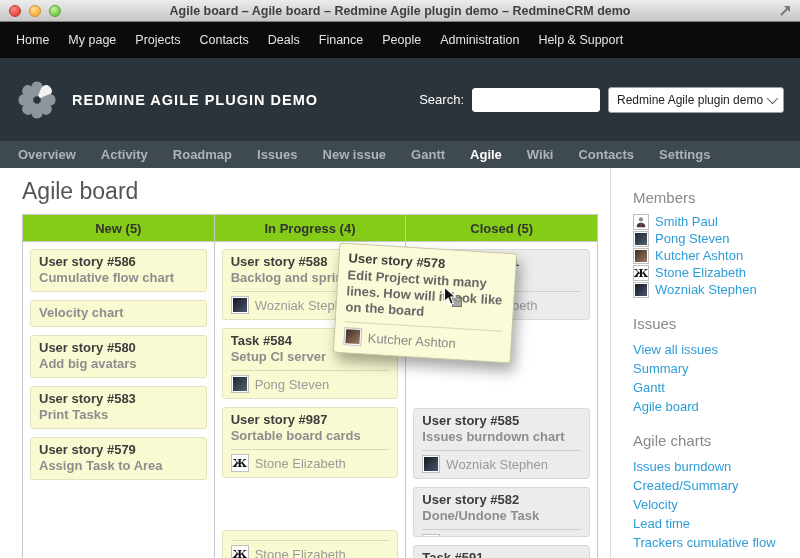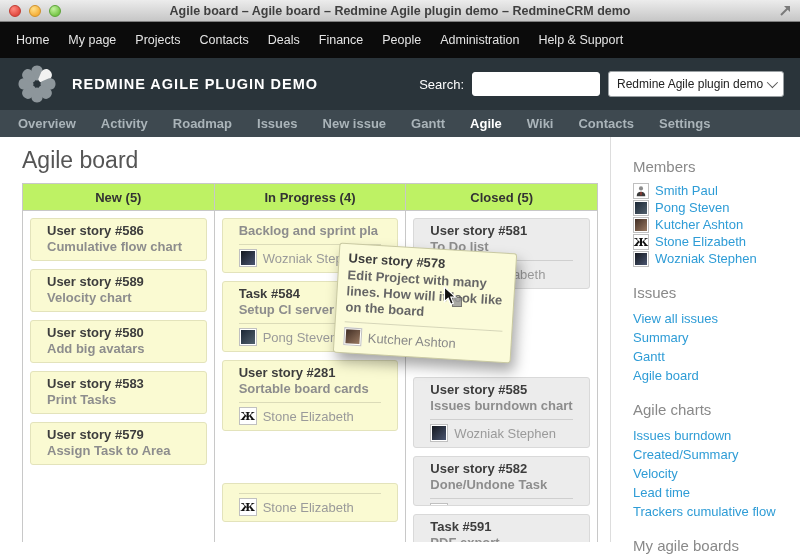--- a/index.html
+++ b/index.html
@@ -19,21 +19,21 @@
 
   
   .topnav { height:36px; background:#0b0b0b; display:flex; align-items:center;
     padding:0 16px; color:#e4e4e4; font-size:12.5px;gap:32px; }
   .topnav .left { display:flex; gap:19px; }
   .topnav a { color:#e4e4e4; text-decoration:none; cursor:pointer; }
   .topnav .right { margin-left:auto; display:flex; gap:19px; align-items:center; }
   .topnav .logged b { color:#fff; font-weight:bold; }
 
   
-  .header { height:52px; background:#2a343a; display:flex; align-items:center; padding:0 16px; }
+  .header { height:83px; background:#2a343a; display:flex; align-items:center; padding:0 16px; }
   .logo { width:42px; height:42px; margin-right:14px; flex:0 0 auto; }
   .app-title { color:#fff; font-weight:bold; font-size:14.5px; letter-spacing:1px; }
   .header .search-zone { margin-left:auto; display:flex; align-items:center; gap:8px; }
   .search-label { color:#fff; font-size:13px; }
   .search-input { width:128px; height:24px; border:1px solid #fff; border-radius:3px;
     background:#fff; font-size:12px; padding:0 6px; outline:none; }
   .select-box { width:176px; height:26px; background:#fff; border:1px solid #9aa0a3; border-radius:3px;
     display:flex; align-items:center; padding:0 8px; font-size:12px; color:#222; cursor:pointer; }
   .select-box .chev { margin-left:auto; width:8px; height:8px; border-right:1.5px solid #555;
     border-bottom:1.5px solid #555; transform:rotate(45deg) translateY(-2px); }
@@ -44,28 +44,28 @@
   .mainnav a { color:#aab4b9; text-decoration:none; cursor:pointer; }
   .mainnav a.active { color:#ffffff; }
 
   
   .content { display:flex; height:405px; }
   .main { flex:1; padding:0 12px 0 22px; }
   .page-title { font-size:23px; line-height:26px; color:#555; font-weight:normal; margin:10px 0 10px; }
 
   .board { border:1px solid #c8c8c8; border-bottom:none; }
   .board-head { display:flex; }
-  .board-head .hcell { flex:1; background:#bef264; border-bottom:1px solid #c8c8c8;
+  .board-head .hcell { flex:1; background:#84cc16; border-bottom:1px solid #c8c8c8;
     height:27px; line-height:27px; text-align:center; font-size:13px; font-weight:bold; color:#333; }
   .board-head .hcell + .hcell { border-left:1px solid #c8c8c8; }
   .board-cols { display:flex; height:331px; overflow:hidden; }
   .bcol { flex:1; padding:7px; }
   .bcol + .bcol { border-left:1px solid #c8c8c8; }
 
-  .card { border-radius:3px; padding:4px 16px 5px; margin-bottom:8px; cursor:pointer; }
+  .card { border-radius:3px; padding:4px 8px 5px; margin-bottom:8px; cursor:pointer; }
   .card .c-title { font-size:13px; line-height:16px; font-weight:bold; color:#3d3d3d;
     white-space:nowrap; overflow:hidden; }
   .card .c-sub { font-size:13px; line-height:16px; font-weight:bold; color:#8d8d8d;
     white-space:nowrap; overflow:hidden; }
   .card .c-assignee { border-top:1px solid rgba(0,0,0,0.12); margin-top:5px; padding-top:4px;
     display:flex; align-items:center; gap:6px; font-size:13px; color:#9a9a9a; }
   .card.clipped { height:50px; overflow:hidden; }
   .card.fragment { padding-top:9px; }
   .card.fragment .c-assignee { margin-top:0; }
 
@@ -172,58 +172,58 @@
           <div class="hcell">In Progress (4)</div>
           <div class="hcell">Closed (5)</div>
         </div>
       <div class="board-cols" id="board-cols">
           <div class="bcol">
             <div class="card" style="background: rgb(250, 250, 210); border: 1px solid rgb(227, 227, 187);">
               <div class="c-title">User story #586</div>
               <div class="c-sub">Cumulative flow chart</div>
             </div>
             <div class="card" style="background: rgb(250, 250, 210); border: 1px solid rgb(227, 227, 187);">
-              <div class="c-title">User story #589</div>
               <div class="c-sub">Velocity chart</div>
             </div>
             <div class="card" style="background: rgb(250, 250, 210); border: 1px solid rgb(227, 227, 187);">
               <div class="c-title">User story #580</div>
               <div class="c-sub">Add big avatars</div>
             </div>
             <div class="card" style="background: rgb(250, 250, 210); border: 1px solid rgb(227, 227, 187);">
               <div class="c-title">User story #583</div>
               <div class="c-sub">Print Tasks</div>
             </div>
             <div class="card" style="background: rgb(250, 250, 210); border: 1px solid rgb(227, 227, 187);">
               <div class="c-title">User story #579</div>
               <div class="c-sub">Assign Task to Area</div>
             </div>
           </div>
           <div class="bcol">
             <div class="card" style="background: rgb(250, 250, 210); border: 1px solid rgb(227, 227, 187);">
+              <div class="c-title">User story #588</div>
               <div class="c-sub">Backlog and sprint pla</div>
               <div class="c-assignee">
                 <span class="avatar">
                   <span class="ph" style="background: linear-gradient(135deg, rgb(20, 24, 31), rgb(74, 85, 112));"></span>
                 </span>
                 <span>Wozniak Stephen</span>
               </div>
             </div>
             <div class="card" style="background: rgb(250, 250, 210); border: 1px solid rgb(227, 227, 187);">
               <div class="c-title">Task #584</div>
               <div class="c-sub">Setup CI server</div>
               <div class="c-assignee">
                 <span class="avatar">
                   <span class="ph" style="background: linear-gradient(135deg, rgb(27, 39, 53), rgb(82, 97, 109));"></span>
                 </span>
                 <span>Pong Steven</span>
               </div>
             </div>
             <div class="card" style="background: rgb(250, 250, 210); border: 1px solid rgb(227, 227, 187);">
-              <div class="c-title">User story #281</div>
+              <div class="c-title">User story #987</div>
               <div class="c-sub">Sortable board cards</div>
               <div class="c-assignee">
                 <span class="avatar">
                   <span class="glyph" style="color: rgb(17, 17, 17);">Ж</span>
                 </span>
                 <span>Stone Elizabeth</span>
               </div>
             </div>
             <div class="card fragment" style="background: rgb(250, 250, 210); border: 1px solid rgb(227, 227, 187); margin-top: 52px;">
               <div class="c-assignee">

